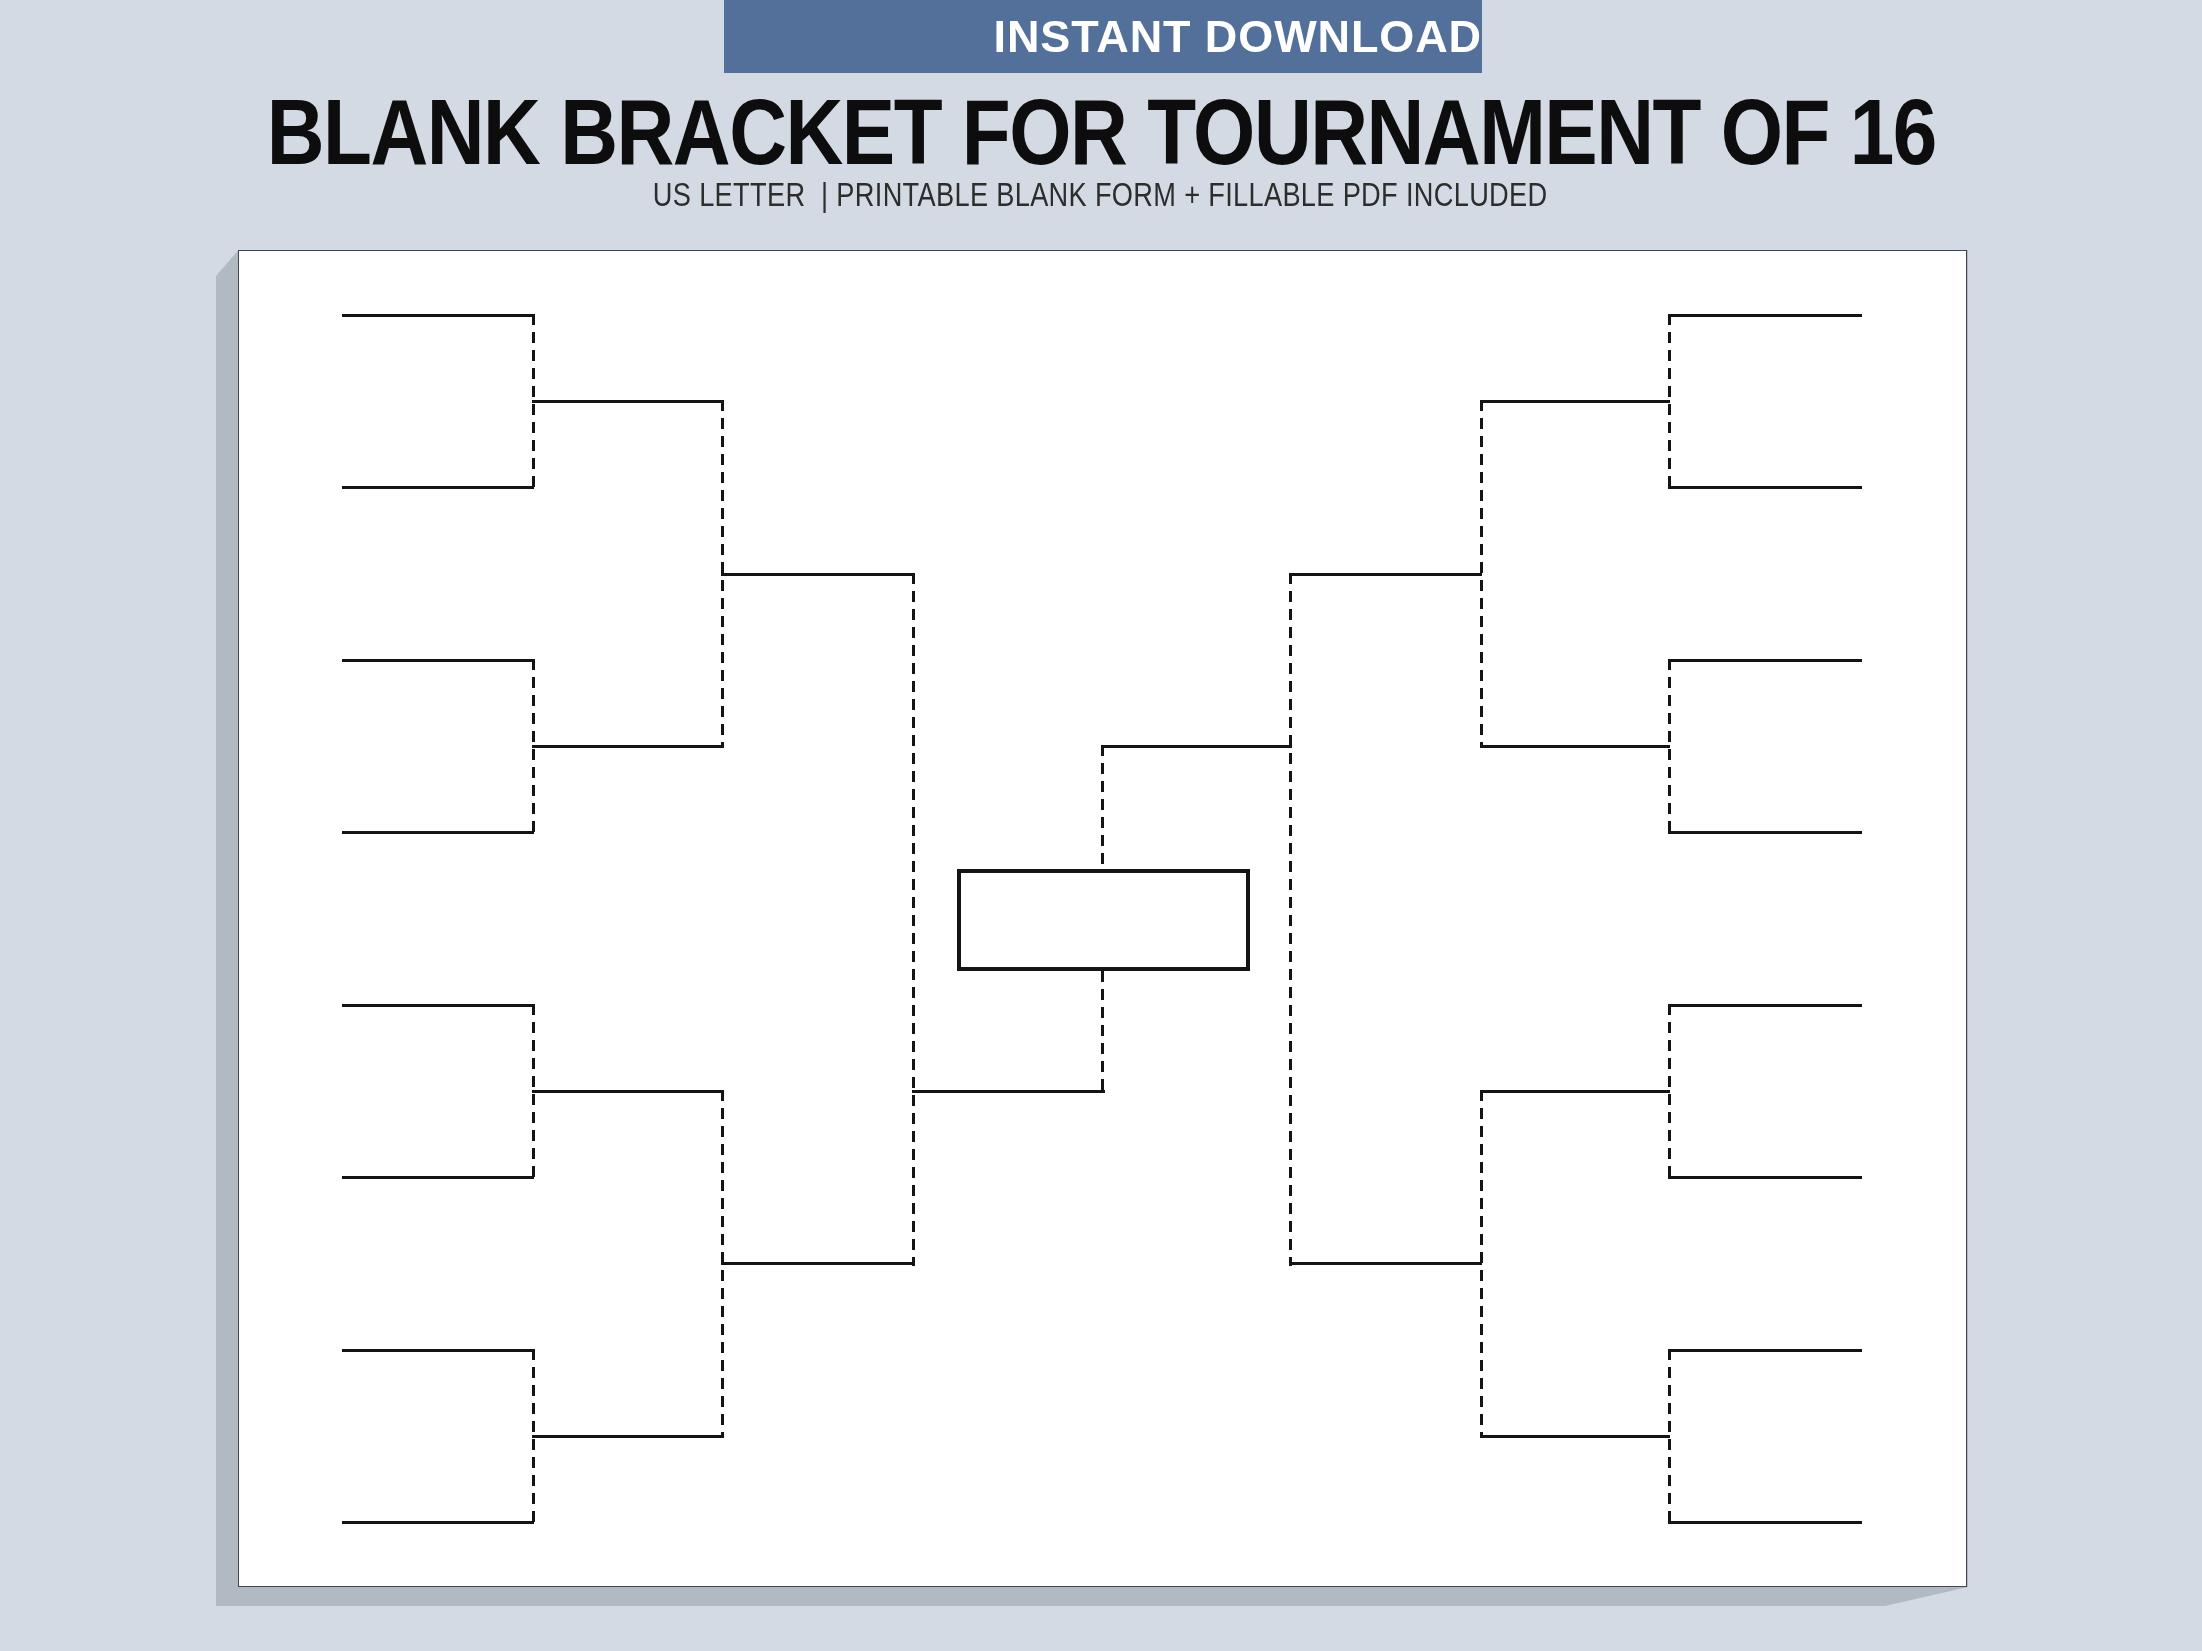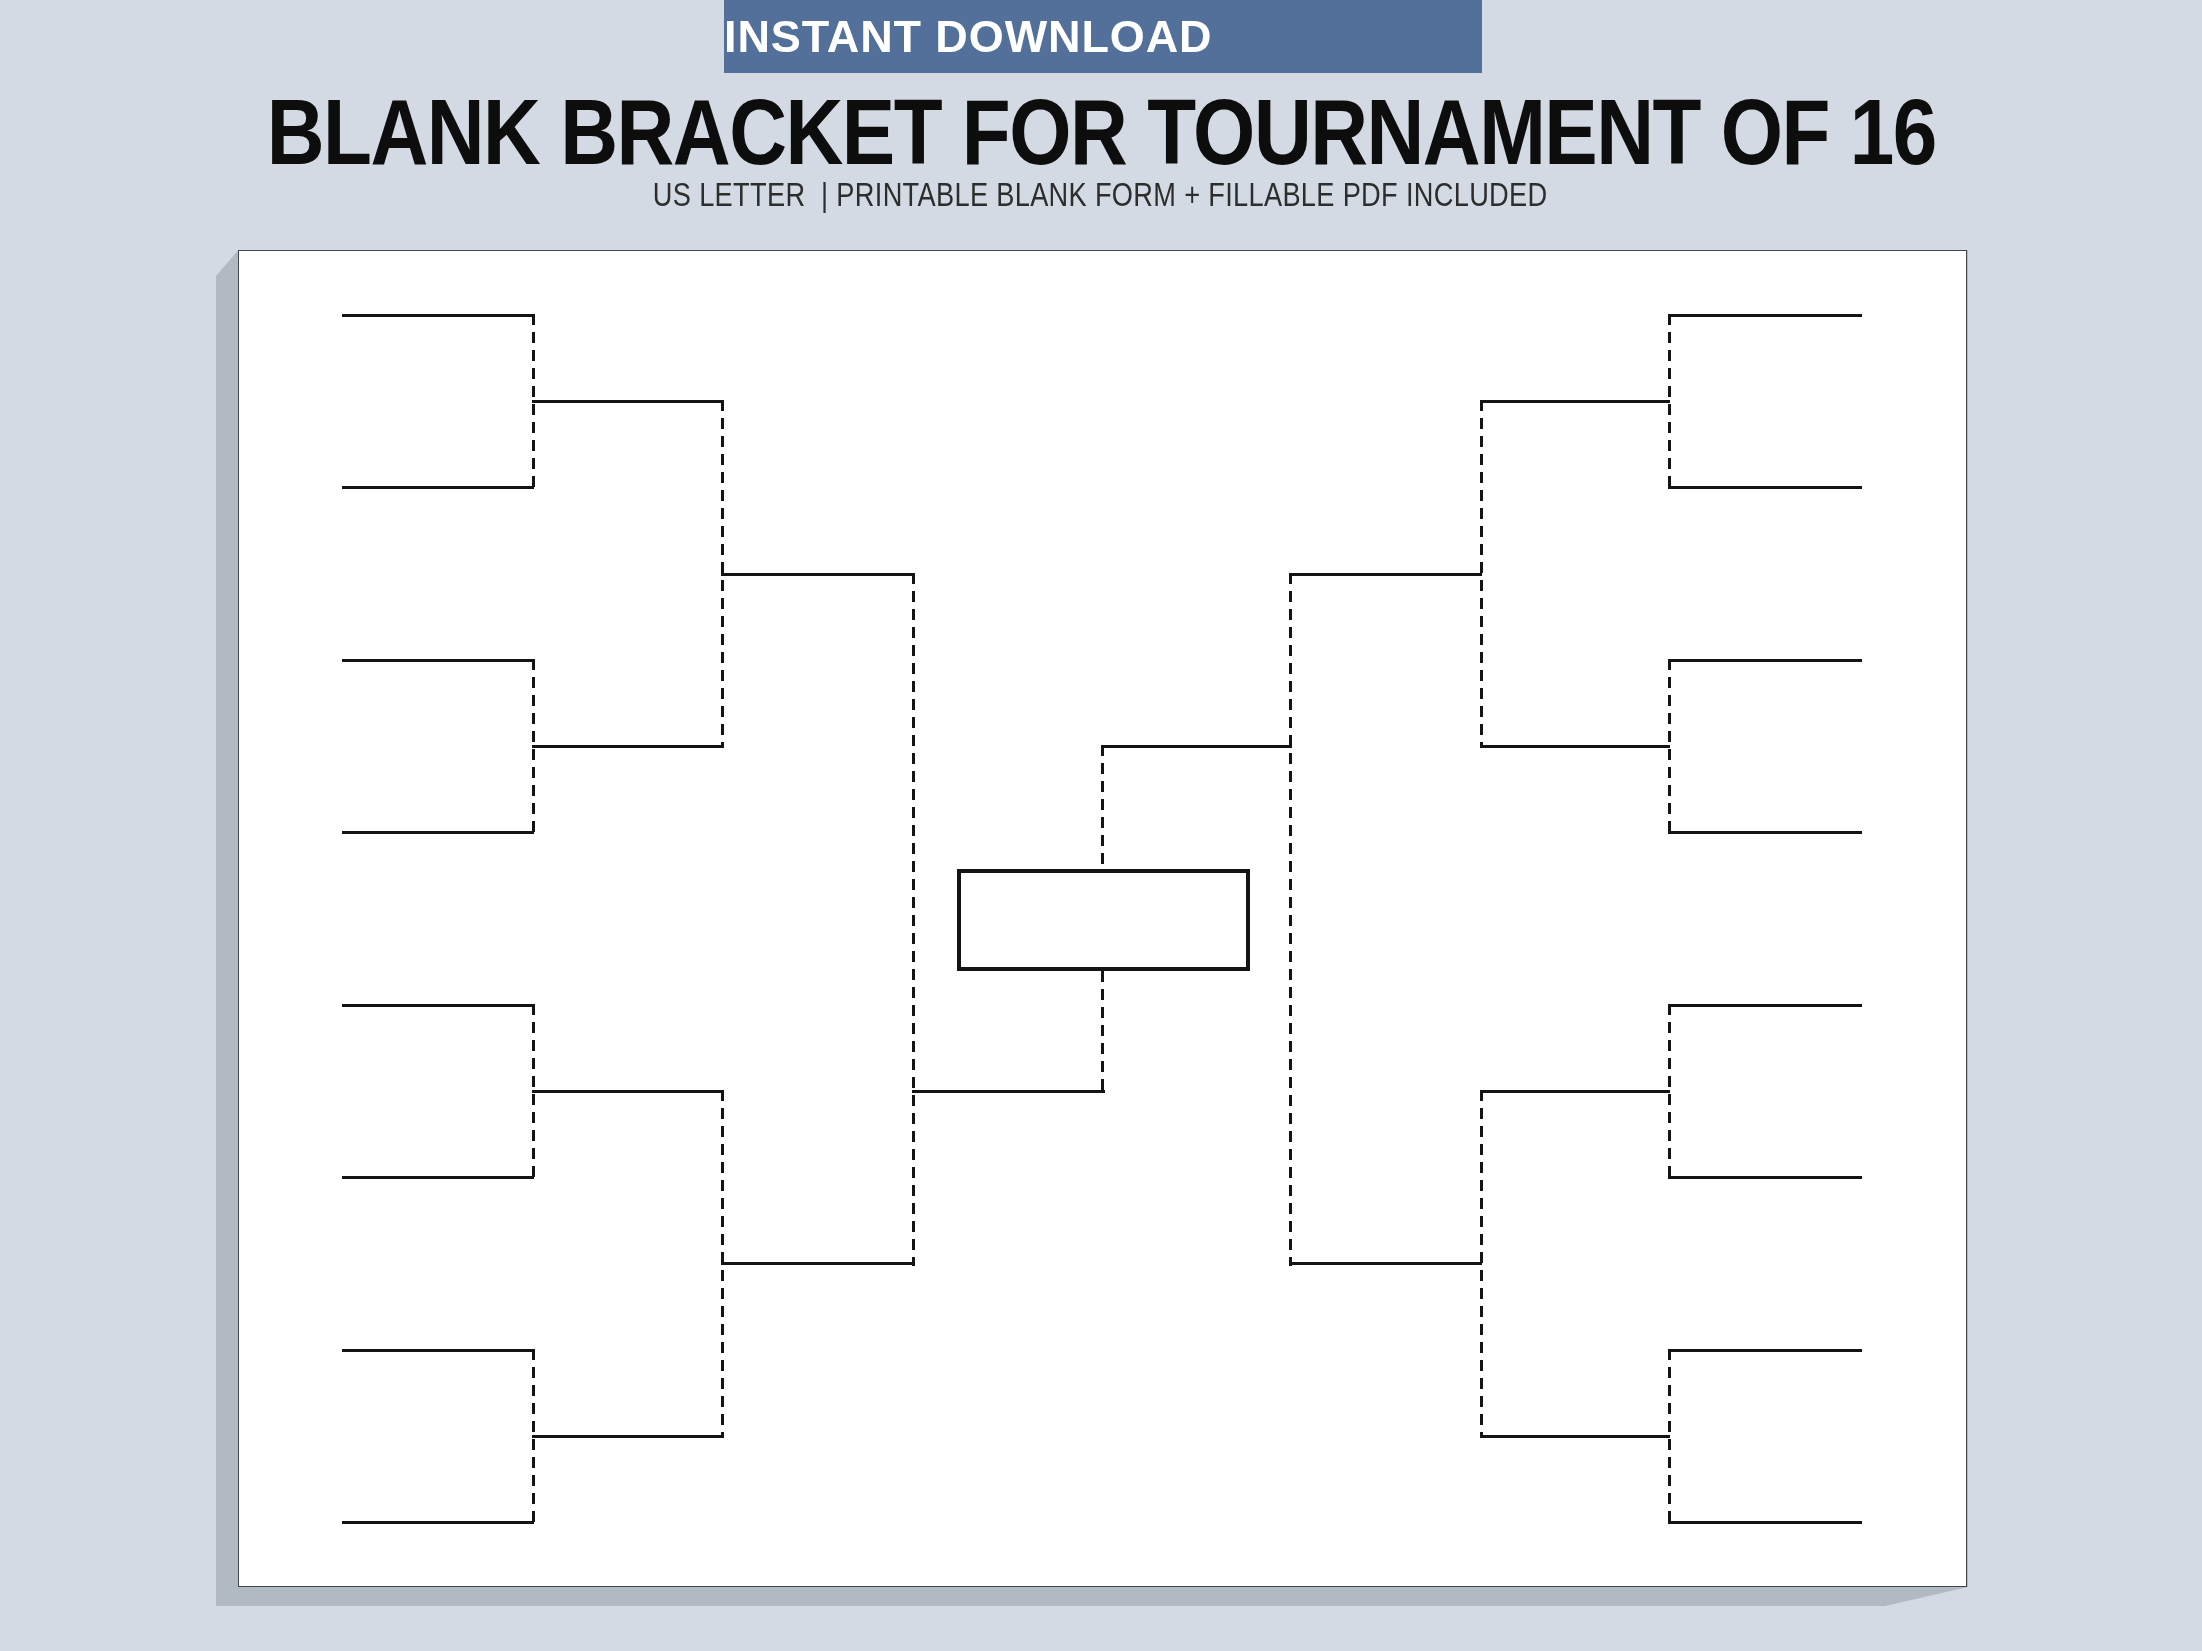--- a/index.html
+++ b/index.html
@@ -7,21 +7,21 @@
     width:2203px;height:1652px;
     background:#d3dae3;
     font-family:"Liberation Sans","DejaVu Sans",sans-serif;
     position:relative;overflow:hidden;
   }
   .stage{position:absolute;inset:0;width:2203px;height:1652px;}
 
   
   .banner{
     position:absolute;left:724px;top:0;width:758px;height:73px;
-    background:#527099;display:flex;align-items:center;justify-content:flex-start;
+    background:#527099;display:flex;align-items:center;justify-content:flex-end;
   }
   .banner span{
     color:#ffffff;font-size:45px;font-weight:700;letter-spacing:0.9px;line-height:1;
   }
   .title{
     position:absolute;left:0;top:84px;width:2203px;text-align:center;
   }
   .title span{
     display:inline-block;color:#0d0d0d;font-size:92px;font-weight:700;
     letter-spacing:-1.7px;line-height:1.05;white-space:pre;

